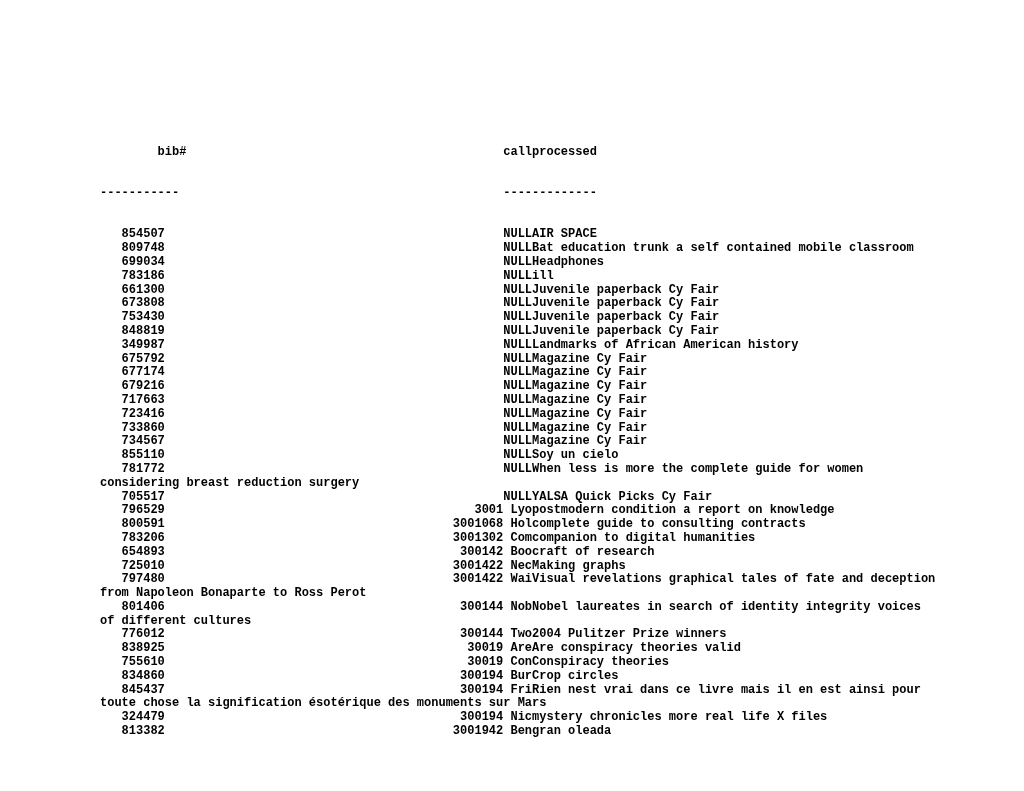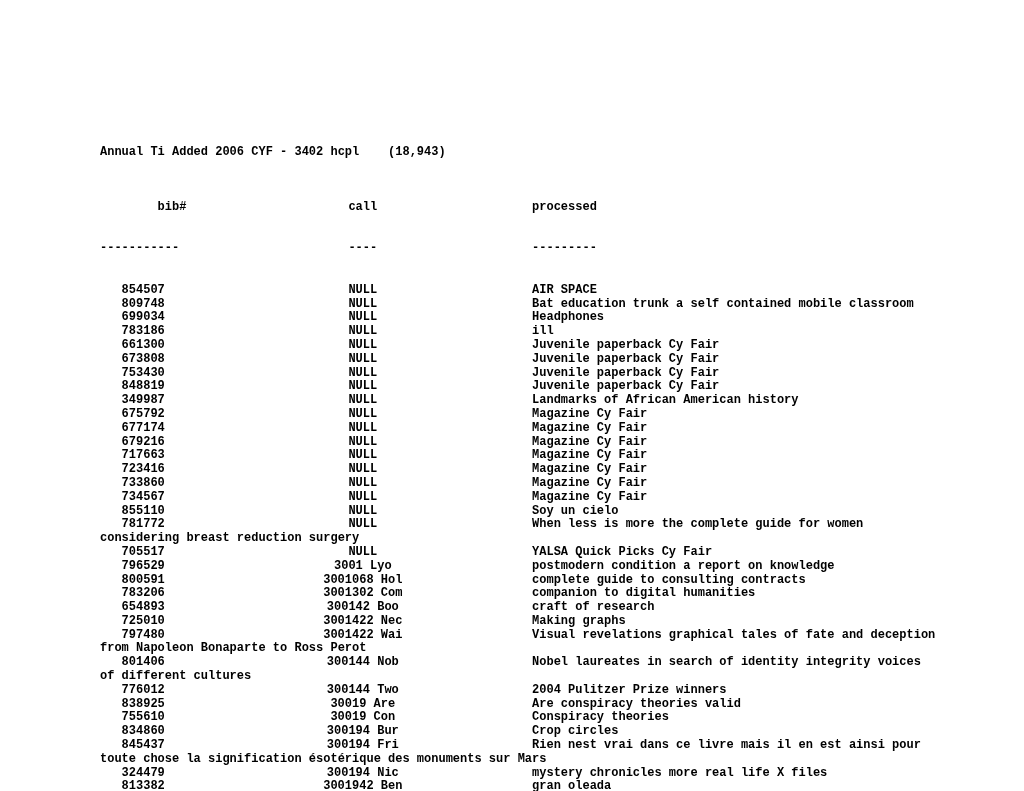--- a/index.html
+++ b/index.html
@@ -16,26 +16,25 @@
       width: 1024px;
       height: 791px;
       box-sizing: border-box;
       padding: 118px 0 0 100px;
       white-space: pre;
     }
     .title { margin-bottom: 14px; }
     .hdr, .rule, .row, .wrap { display: block; }
     .col-bib  { display: inline-block; width: 12ch; text-align: center; }
     .col-sp1  { display: inline-block; width: 1ch; }
-    .col-call { display: inline-block; width: 47ch; text-align: center; font-family: Liberation Mono, monospace; }
+    .col-call { display: inline-block; width: 47ch; text-align: right; font-family: Liberation Mono, monospace; }
     .col-proc { display: inline-block; text-align: center; }
     .hdr .col-bib { text-align: right; }
     .wrap { padding-left: 0; }
   </style>
 </head>
 <body>
 
 <div class="page">
-  <div class="title">Annual Ti Added 2006 CYF - 3402 hcpl    (18,943)</div>
   <div class="hdr"><span class="col-bib">bib#</span><span class="col-sp1"> </span><span class="col-call">call</span><span class="col-proc">processed</span></div>
   <div class="rule"><span class="col-bib" style="text-align:left">-----------</span><span class="col-sp1"> </span><span class="col-call">----</span><span class="col-proc">---------</span></div>
   <div id="rows"><div class="row"><span class="col-bib">854507</span><span class="col-sp1"> </span><span class="col-call">NULL</span><span class="col-proc">AIR SPACE</span></div><div class="row"><span class="col-bib">809748</span><span class="col-sp1"> </span><span class="col-call">NULL</span><span class="col-proc">Bat education trunk a self contained mobile classroom</span></div><div class="row"><span class="col-bib">699034</span><span class="col-sp1"> </span><span class="col-call">NULL</span><span class="col-proc">Headphones</span></div><div class="row"><span class="col-bib">783186</span><span class="col-sp1"> </span><span class="col-call">NULL</span><span class="col-proc">ill</span></div><div class="row"><span class="col-bib">661300</span><span class="col-sp1"> </span><span class="col-call">NULL</span><span class="col-proc">Juvenile paperback Cy Fair</span></div><div class="row"><span class="col-bib">673808</span><span class="col-sp1"> </span><span class="col-call">NULL</span><span class="col-proc">Juvenile paperback Cy Fair</span></div><div class="row"><span class="col-bib">753430</span><span class="col-sp1"> </span><span class="col-call">NULL</span><span class="col-proc">Juvenile paperback Cy Fair</span></div><div class="row"><span class="col-bib">848819</span><span class="col-sp1"> </span><span class="col-call">NULL</span><span class="col-proc">Juvenile paperback Cy Fair</span></div><div class="row"><span class="col-bib">349987</span><span class="col-sp1"> </span><span class="col-call">NULL</span><span class="col-proc">Landmarks of African American history</span></div><div class="row"><span class="col-bib">675792</span><span class="col-sp1"> </span><span class="col-call">NULL</span><span class="col-proc">Magazine Cy Fair</span></div><div class="row"><span class="col-bib">677174</span><span class="col-sp1"> </span><span class="col-call">NULL</span><span class="col-proc">Magazine Cy Fair</span></div><div class="row"><span class="col-bib">679216</span><span class="col-sp1"> </span><span class="col-call">NULL</span><span class="col-proc">Magazine Cy Fair</span></div><div class="row"><span class="col-bib">717663</span><span class="col-sp1"> </span><span class="col-call">NULL</span><span class="col-proc">Magazine Cy Fair</span></div><div class="row"><span class="col-bib">723416</span><span class="col-sp1"> </span><span class="col-call">NULL</span><span class="col-proc">Magazine Cy Fair</span></div><div class="row"><span class="col-bib">733860</span><span class="col-sp1"> </span><span class="col-call">NULL</span><span class="col-proc">Magazine Cy Fair</span></div><div class="row"><span class="col-bib">734567</span><span class="col-sp1"> </span><span class="col-call">NULL</span><span class="col-proc">Magazine Cy Fair</span></div><div class="row"><span class="col-bib">855110</span><span class="col-sp1"> </span><span class="col-call">NULL</span><span class="col-proc">Soy un cielo</span></div><div class="row"><span class="col-bib">781772</span><span class="col-sp1"> </span><span class="col-call">NULL</span><span class="col-proc">When less is more the complete guide for women</span></div><div class="wrap">considering breast reduction surgery</div><div class="row"><span class="col-bib">705517</span><span class="col-sp1"> </span><span class="col-call">NULL</span><span class="col-proc">YALSA Quick Picks Cy Fair</span></div><div class="row"><span class="col-bib">796529</span><span class="col-sp1"> </span><span class="col-call">3001 Lyo</span><span class="col-proc">postmodern condition a report on knowledge</span></div><div class="row"><span class="col-bib">800591</span><span class="col-sp1"> </span><span class="col-call">3001068 Hol</span><span class="col-proc">complete guide to consulting contracts</span></div><div class="row"><span class="col-bib">783206</span><span class="col-sp1"> </span><span class="col-call">3001302 Com</span><span class="col-proc">companion to digital humanities</span></div><div class="row"><span class="col-bib">654893</span><span class="col-sp1"> </span><span class="col-call">300142 Boo</span><span class="col-proc">craft of research</span></div><div class="row"><span class="col-bib">725010</span><span class="col-sp1"> </span><span class="col-call">3001422 Nec</span><span class="col-proc">Making graphs</span></div><div class="row"><span class="col-bib">797480</span><span class="col-sp1"> </span><span class="col-call">3001422 Wai</span><span class="col-proc">Visual revelations graphical tales of fate and deception</span></div><div class="wrap">from Napoleon Bonaparte to Ross Perot</div><div class="row"><span class="col-bib">801406</span><span class="col-sp1"> </span><span class="col-call">300144 Nob</span><span class="col-proc">Nobel laureates in search of identity integrity voices</span></div><div class="wrap">of different cultures</div><div class="row"><span class="col-bib">776012</span><span class="col-sp1"> </span><span class="col-call">300144 Two</span><span class="col-proc">2004 Pulitzer Prize winners</span></div><div class="row"><span class="col-bib">838925</span><span class="col-sp1"> </span><span class="col-call">30019 Are</span><span class="col-proc">Are conspiracy theories valid</span></div><div class="row"><span class="col-bib">755610</span><span class="col-sp1"> </span><span class="col-call">30019 Con</span><span class="col-proc">Conspiracy theories</span></div><div class="row"><span class="col-bib">834860</span><span class="col-sp1"> </span><span class="col-call">300194 Bur</span><span class="col-proc">Crop circles</span></div><div class="row"><span class="col-bib">845437</span><span class="col-sp1"> </span><span class="col-call">300194 Fri</span><span class="col-proc">Rien nest vrai dans ce livre mais il en est ainsi pour</span></div><div class="wrap">toute chose la signification ésotérique des monuments sur Mars</div><div class="row"><span class="col-bib">324479</span><span class="col-sp1"> </span><span class="col-call">300194 Nic</span><span class="col-proc">mystery chronicles more real life X files</span></div><div class="row"><span class="col-bib">813382</span><span class="col-sp1"> </span><span class="col-call">3001942 Ben</span><span class="col-proc">gran oleada</span></div></div>
 </div>
 
 </body></html>

